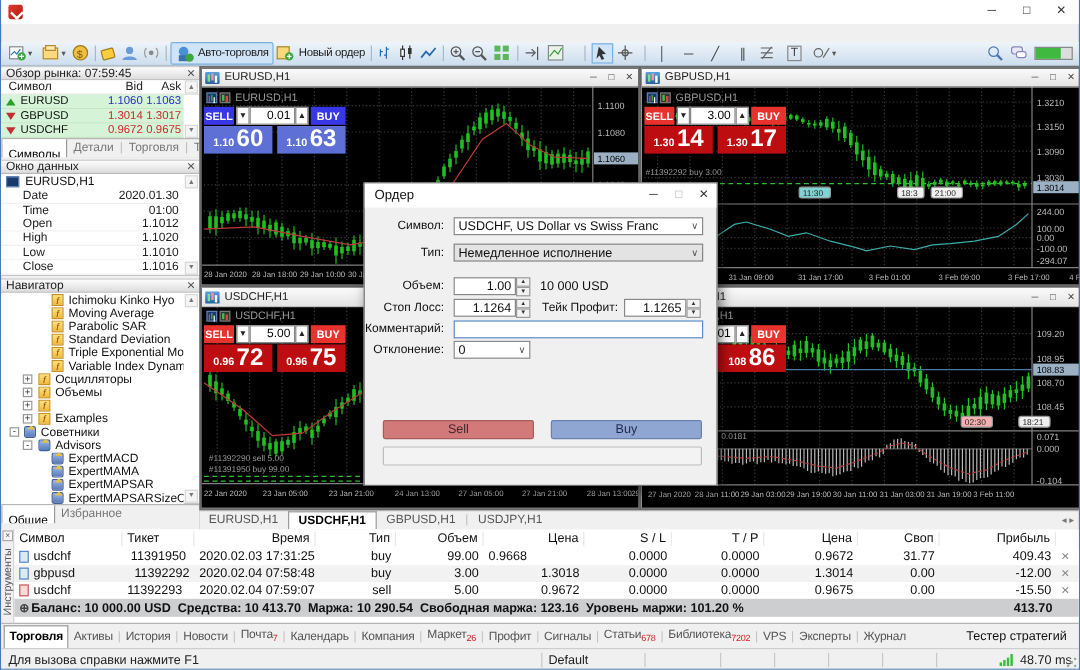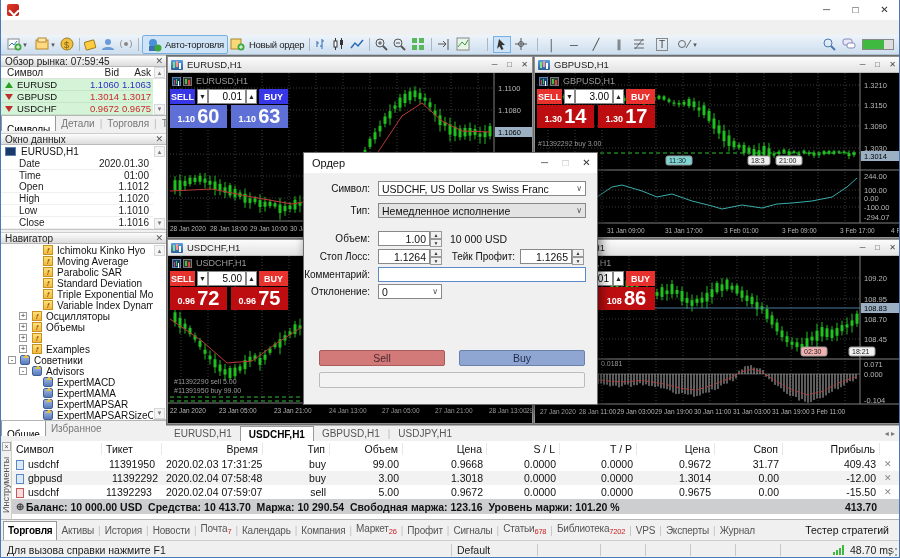--- a/index.html
+++ b/index.html
@@ -1359,21 +1359,21 @@
         <span class="tcell" style="width: 68px; text-align: right;">Своп</span>
         <span class="tcell" style="width: 97px; text-align: right;">Прибыль</span>
         <span class="tcell" style="width: 18px;"></span>
       </div>
       <div class="trow " style="top: 16px; height: 14px; width: 889px; background: rgb(255, 255, 255);">
         <span class="tcell" style="width: 90px; text-align: left;"><span class="docico"></span>usdchf</span>
         <span class="tcell" style="width: 60px; text-align: center;">11391950</span>
         <span class="tcell" style="width: 101px; text-align: right;">2020.02.03 17:31:25</span>
         <span class="tcell" style="width: 67px; text-align: right;">buy</span>
         <span class="tcell" style="width: 73px; text-align: right;">99.00</span>
-        <span class="tcell" style="width: 84px; text-align: right;">0.9668</span>
+        <span class="tcell" style="width: 84px; text-align: left;">0.9668</span>
         <span class="tcell" style="width: 73px; text-align: right;">0.0000</span>
         <span class="tcell" style="width: 77px; text-align: right;">0.0000</span>
         <span class="tcell" style="width: 78px; text-align: right;">0.9672</span>
         <span class="tcell" style="width: 68px; text-align: right;">31.77</span>
         <span class="tcell" style="width: 97px; text-align: right;">409.43</span>
         <span class="tcell closex" style="width: 18px;">✕</span>
       </div>
       <div class="trow " style="top: 30px; height: 14px; width: 889px; background: rgb(242, 242, 242);">
         <span class="tcell" style="width: 90px; text-align: left;"><span class="docico"></span>gbpusd</span>
         <span class="tcell" style="width: 60px; text-align: right;">11392292</span>

